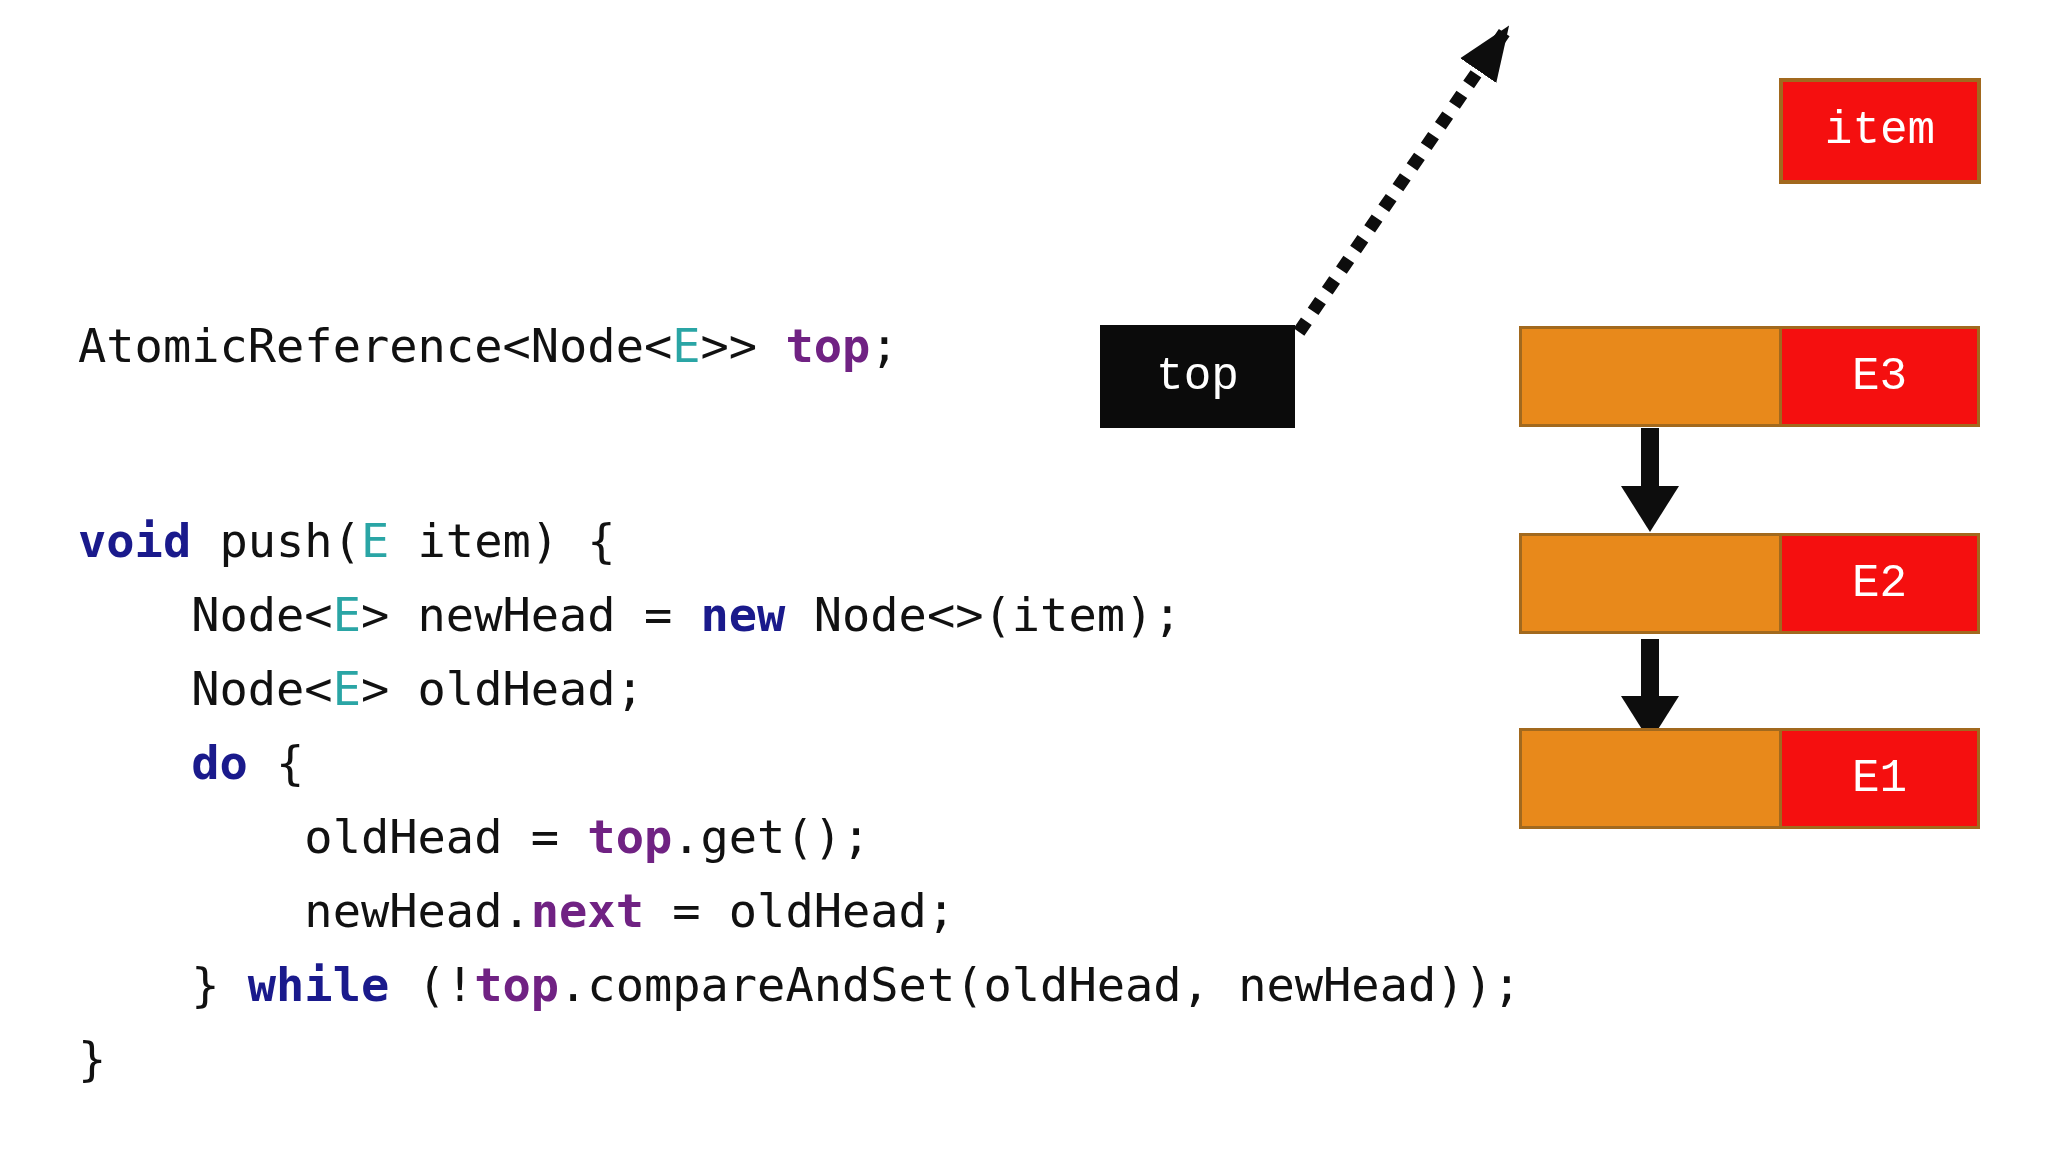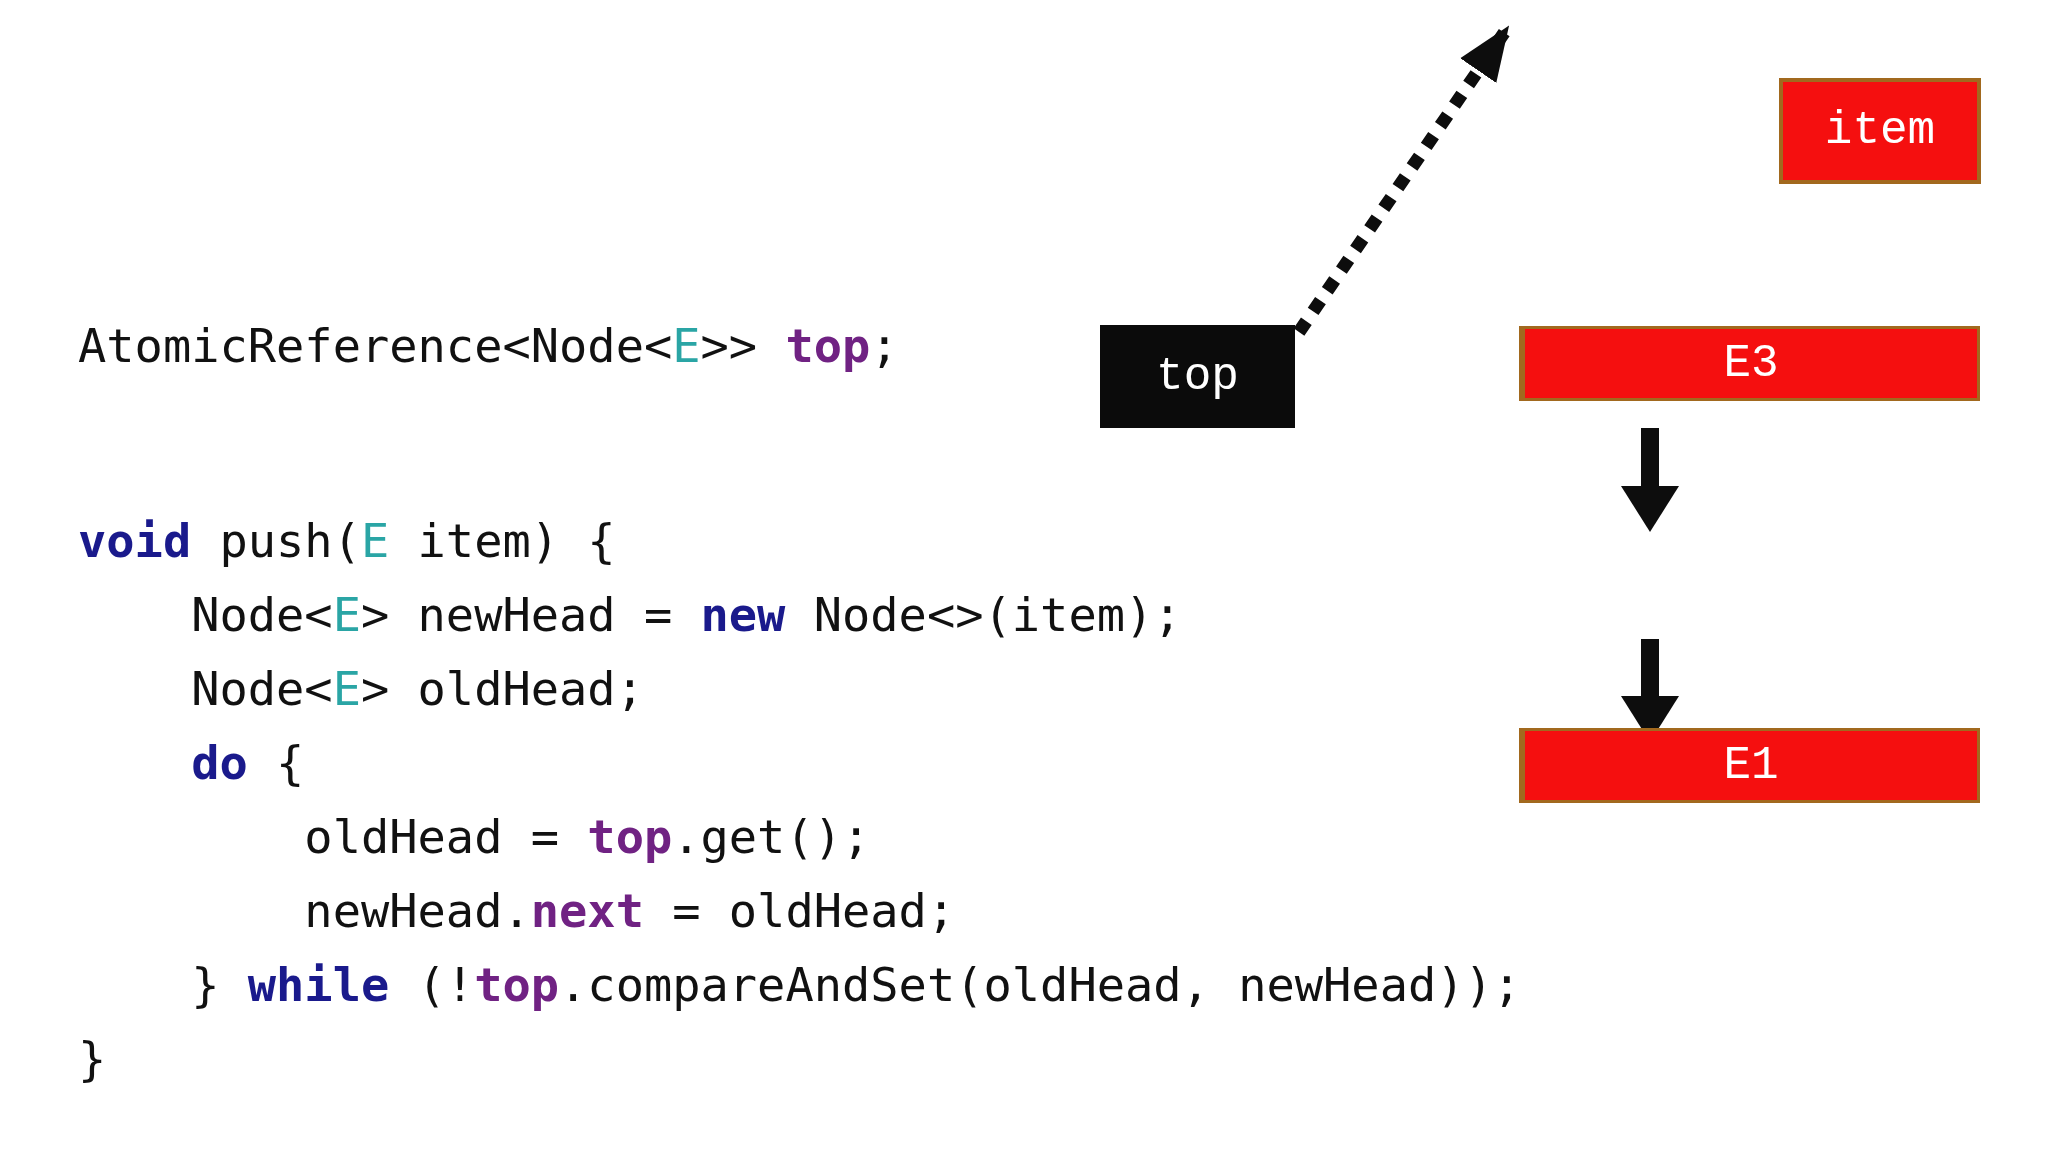--- a/index.html
+++ b/index.html
@@ -65,25 +65,24 @@
     border: 4px solid var(--node-border, #a2691e);
     display: flex;
     align-items: center;
     justify-content: center;
   }
 
   .node {
     position: absolute;
     left: 1519px;
     width: 461px;
-    height: 75px;
+    height: 101px;
     box-sizing: border-box;
     border: 3px solid var(--node-border, #a2691e);
     display: flex;
-    flex-direction: column;
   }
   .node-next {
     width: 257px;
     background: var(--node-orange, #e8891b);
   }
   .node-value {
     flex: 1;
     background: var(--node-red, #f50f0f);
     border-left: 3px solid var(--node-border, #a2691e);
     display: flex;
@@ -130,20 +129,26 @@
     <span class="box-label">item</span>
   </div>
 
   <div class="node" style="top:326px">
     <div class="node-next"></div>
     <div class="node-value">
       <span class="box-label">E3</span>
     </div>
   </div>
 
+  <div class="node" style="top:533px">
+    <div class="node-next"></div>
+    <div class="node-value">
+      <span class="box-label">E2</span>
+    </div>
+  </div>
 
   <div class="node" style="top:728px">
     <div class="node-next"></div>
     <div class="node-value">
       <span class="box-label">E1</span>
     </div>
   </div>
 
 </div>
 

